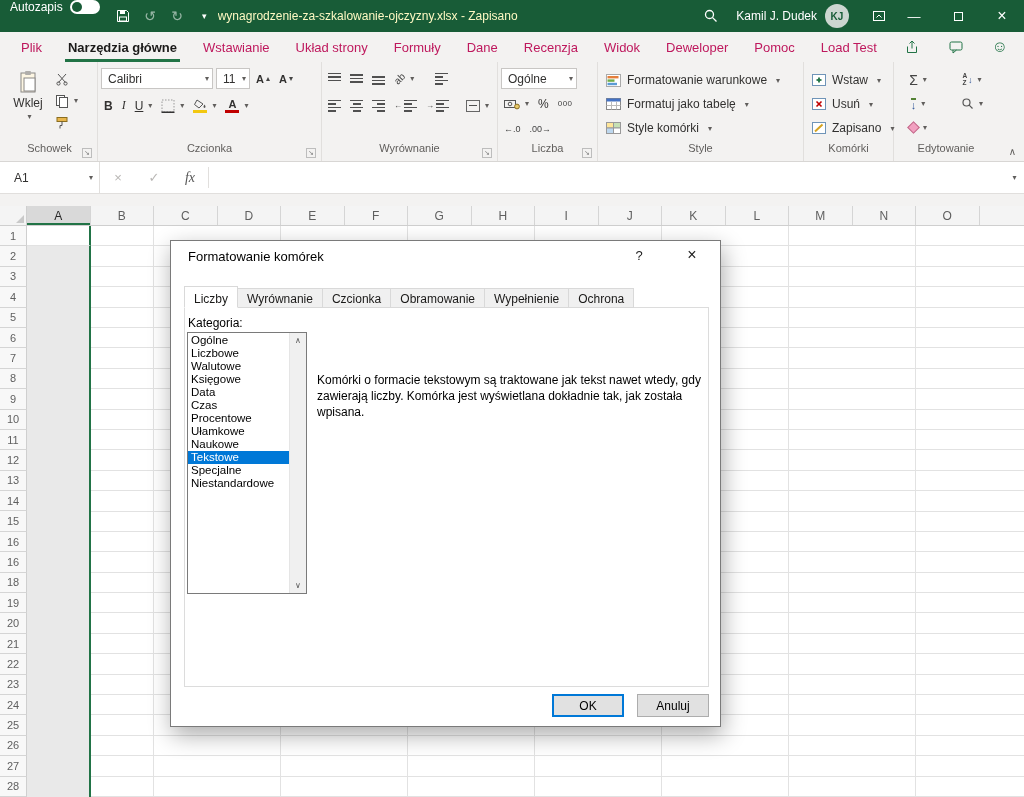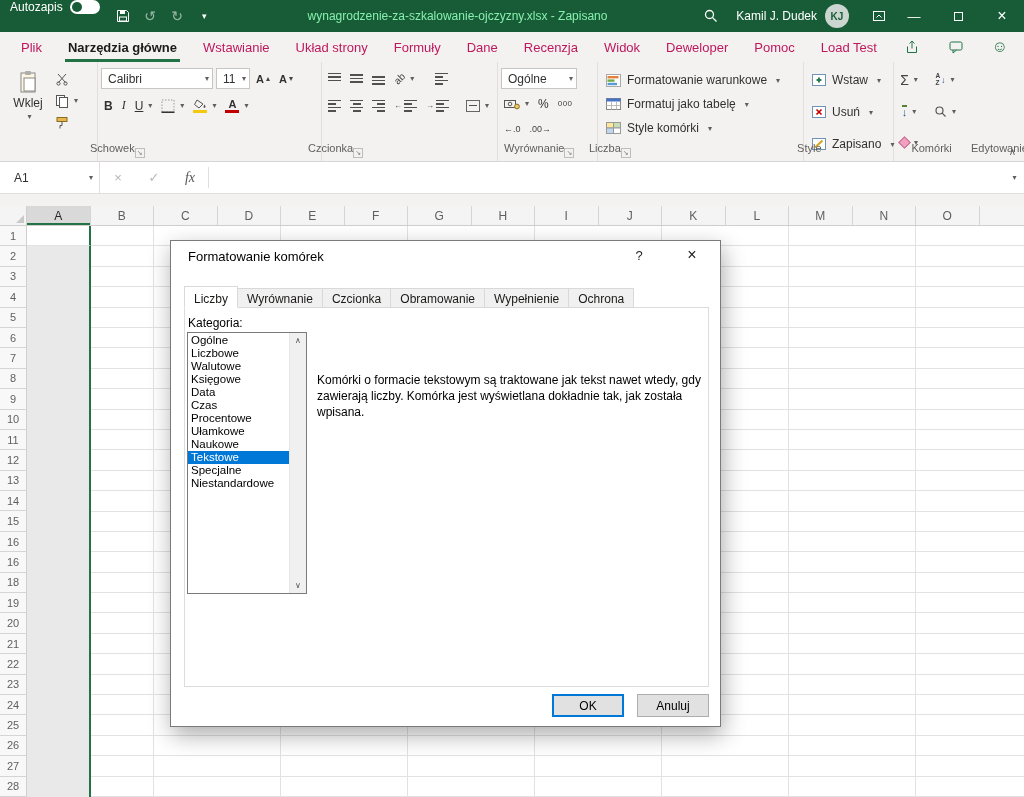--- a/index.html
+++ b/index.html
@@ -8,41 +8,41 @@
 
 
 .titlebar{height:32px;background:#185c37;display:flex;align-items:center;color:#fff}
 .tb-left{display:flex;padding-left:10px;white-space:nowrap}
 .tb-autosave{font-size:12px;margin-right:7px}
 .tb-toggle{width:30px;height:14px;background:#fff;border-radius:7px;position:relative;display:inline-block;margin-right:10px}
 .tb-knob{position:absolute;left:2px;top:2px;width:10px;height:10px;border-radius:50%;background:#185c37;display:block}
 .tb-ic{width:27px;height:32px;display:inline-flex;align-items:center;justify-content:center;font-size:14px;color:#fff}
 .tb-ic.dim{opacity:.55}
 .arr10{font-size:9px}
-.tb-title{flex:1;text-align:center;font-size:12px;white-space:nowrap;overflow:hidden;color:#86efac}
+.tb-title{flex:1;font-size:12px;white-space:nowrap;overflow:hidden;color:#fef9c3}
 .tb-right{display:flex;align-items:center}
 .tb-user{font-size:12px;margin:0 8px 0 12px}
 .tb-avatar{width:24px;height:24px;border-radius:50%;background:#ccd6d0;color:#185c37;font-size:10px;font-weight:bold;display:inline-flex;align-items:center;justify-content:center;margin-right:16px}
 .tb-win{width:44px;height:32px;display:inline-flex;align-items:center;justify-content:center;font-size:13px}
 .maxbox{width:9px;height:9px;border:1px solid #fff;display:inline-block}
 .closex{font-size:16px}
 .svg16{width:16px;height:16px;display:block}
 
 
 .tabsrow{height:30px;background:#f3f2f1;display:flex;align-items:stretch}
 .rtabs{display:flex;padding-left:8px}
 .rtab{padding:0 13px;font-size:13px;color:#be185d;display:flex;align-items:center;position:relative;white-space:nowrap}
 .rtab.active{font-weight:bold;color:#1b1a19}
 .rtab.active::after{content:"";position:absolute;left:10px;right:10px;bottom:0;height:3px;background:#217346}
 .tr-icons{margin-left:auto;display:flex;align-items:center;padding-right:14px;gap:24px}
 .tr-ic{width:20px;height:20px;display:flex;align-items:center;justify-content:center;color:#217346;font-size:16px}
 
 
 .ribbon{height:100px;background:#f3f2f1;display:flex;border-bottom:1px solid #d8d6d4;position:relative;padding-left:2px}
-.rgroup{display:flex;border-right:1px solid #e1dfdd;padding:4px 3px 0;flex:none}
+.rgroup{display:flex;flex-direction:column;border-right:1px solid #e1dfdd;padding:4px 3px 0;flex:none}
 .rg-content{display:flex;align-items:flex-start}
 .rg-content.col{flex-direction:column;gap:6px;padding-top:2px}
 .rg-label{margin-top:auto;height:19px;display:flex;align-items:flex-start;justify-content:center;font-size:11px;color:#605e5c;position:relative;padding:0 12px;white-space:nowrap}
 .launcher{position:absolute;right:2px;bottom:3px;font-size:7px;color:#7a7a7a;border:1px solid #bdbdbd;width:10px;height:10px;line-height:8px;text-align:center}
 .rrow{display:flex;align-items:center;gap:3px}
 .combo{height:21px;background:#fff;border:1px solid #c8c6c4;display:flex;align-items:center;font-size:12px;padding:0 3px 0 6px;color:#323130}
 .combo .val{flex:1;white-space:nowrap}
 .arr8{font-size:8px;color:#605e5c;margin-left:3px}
 .rbtn{height:21px;display:inline-flex;align-items:center;justify-content:center;gap:2px;padding:0 3px;font-size:12px;color:#323130}
 .w112{width:112px}.w34{width:34px}.w76{width:76px}
@@ -509,21 +509,21 @@
           <span>Style komórki</span>
           <span class="arr8">▾</span>
         </span>
     </div>
     <div class="rg-label">
         <span>Style</span>
       </div>
   </div>
 
   <div class="rgroup" style="width:90px">
-    <div class="rg-content col" style="gap:8px">
+    <div class="rg-content col" style="gap:0">
       <span class="stylebtn">
           <svg width="14" height="12" viewBox="0 0 14 12">
             <rect x="0.5" y="0.5" width="13" height="11" fill="#fff" stroke="#6f94b8"></rect>
             <line x1="7" y1="3.5" x2="7" y2="8.5" stroke="#217346" stroke-width="1.8"></line>
             <line x1="4.5" y1="6" x2="9.5" y2="6" stroke="#217346" stroke-width="1.8"></line>
           </svg>
           <span>Wstaw</span>
           <span class="arr8">▾</span>
         </span>
       <span class="stylebtn">

